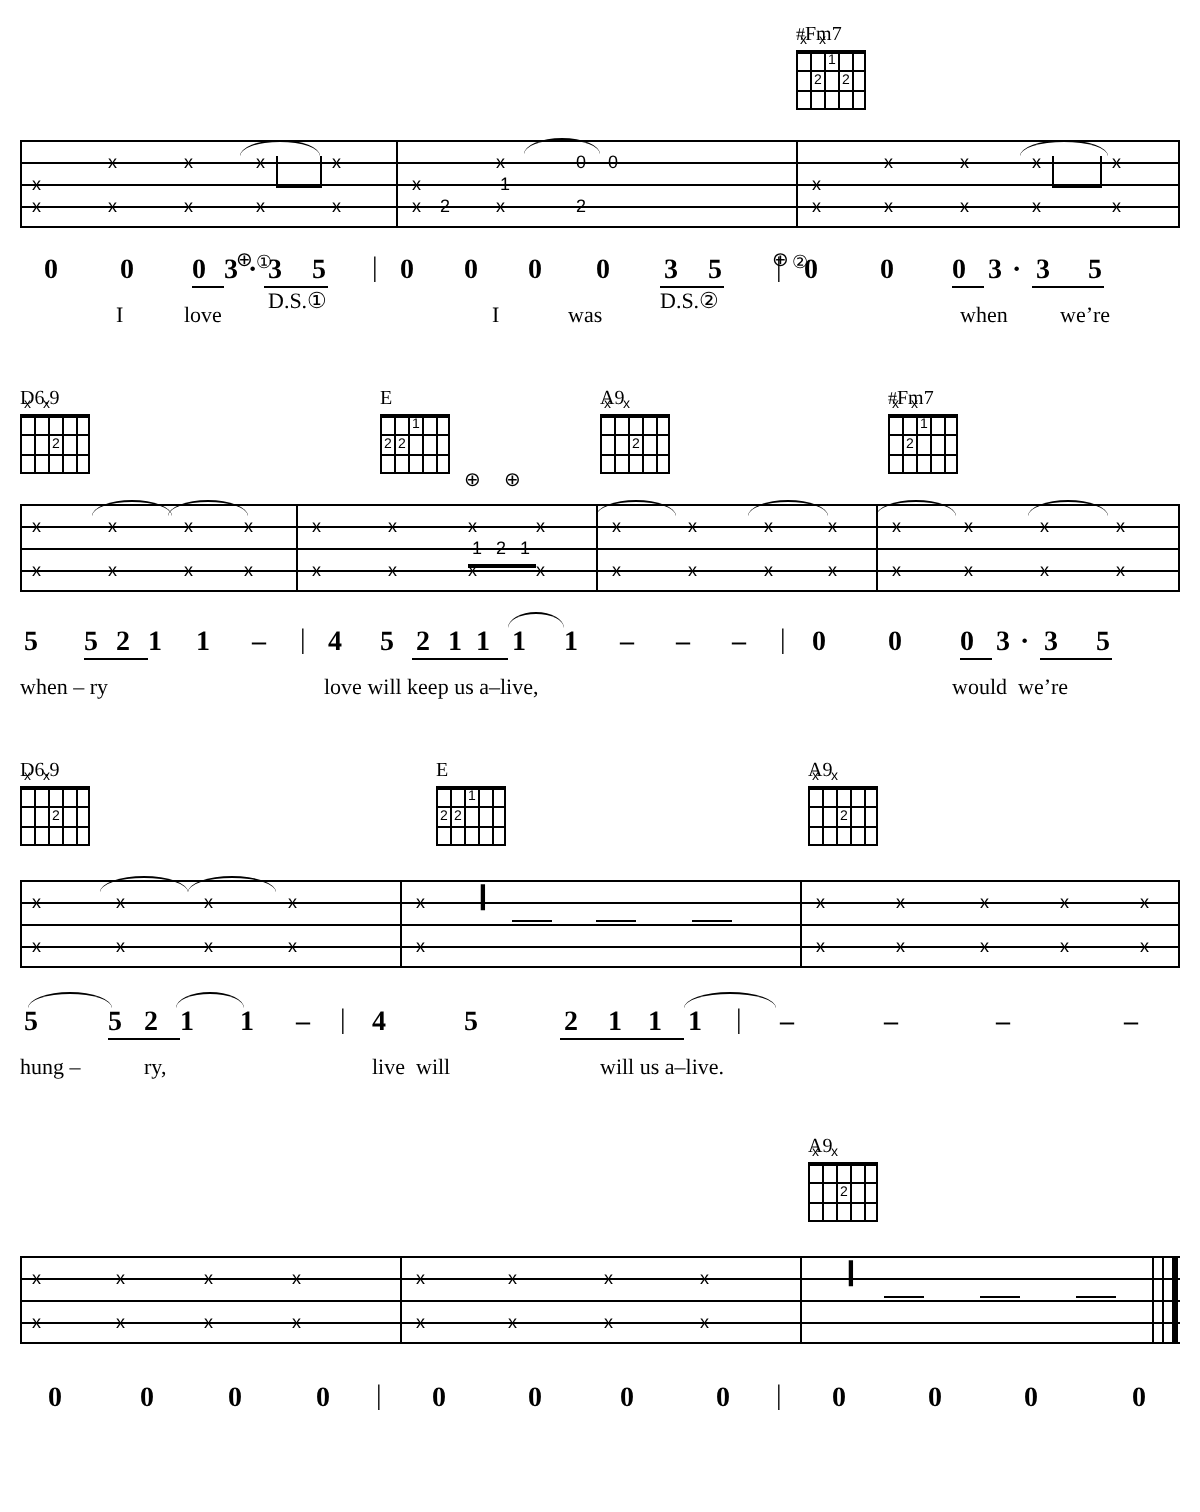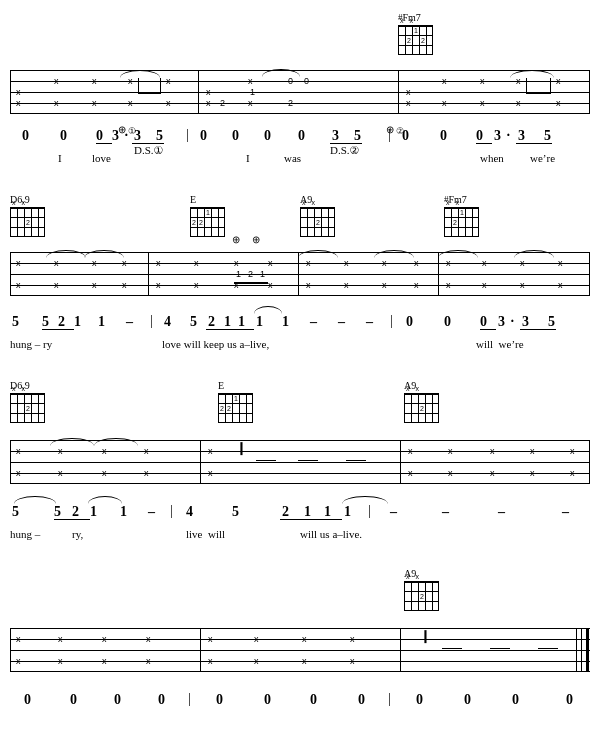--- a/index.html
+++ b/index.html
@@ -355,23 +355,23 @@
       <span class="n" style="left:470px;">0</span>
       <span class="n" style="left:488px;">3</span>
       <span class="n" style="left:500px;">·</span>
       <span class="n" style="left:512px;">3</span>
       <span class="n" style="left:538px;">5</span>
       <div class="underline" style="left:470px;top:15px;width:16px;"></div>
       <div class="underline" style="left:510px;top:15px;width:36px;"></div>
     </div>
 
     <div class="lyrics" style="top:92px;">
-      <span style="left:0px;">hung – ry</span>
+      <span style="left:0px;">when – ry</span>
       <span style="left:152px;">love will keep us a–live,</span>
-      <span style="left:466px;">will  we’re</span>
+      <span style="left:466px;">would  we’re</span>
     </div>
   </div>
 
   <div class="system" style="top:432px;">
     <div class="chord" style="left:10px;top:-50px;">
       <div class="name">D6.9</div>
       <div class="marks" style="left:2px;">x x</div>
       <div class="grid">
         <div class="h nut" style="top:0;"></div>
           <div class="h" style="top:10px;"></div>

